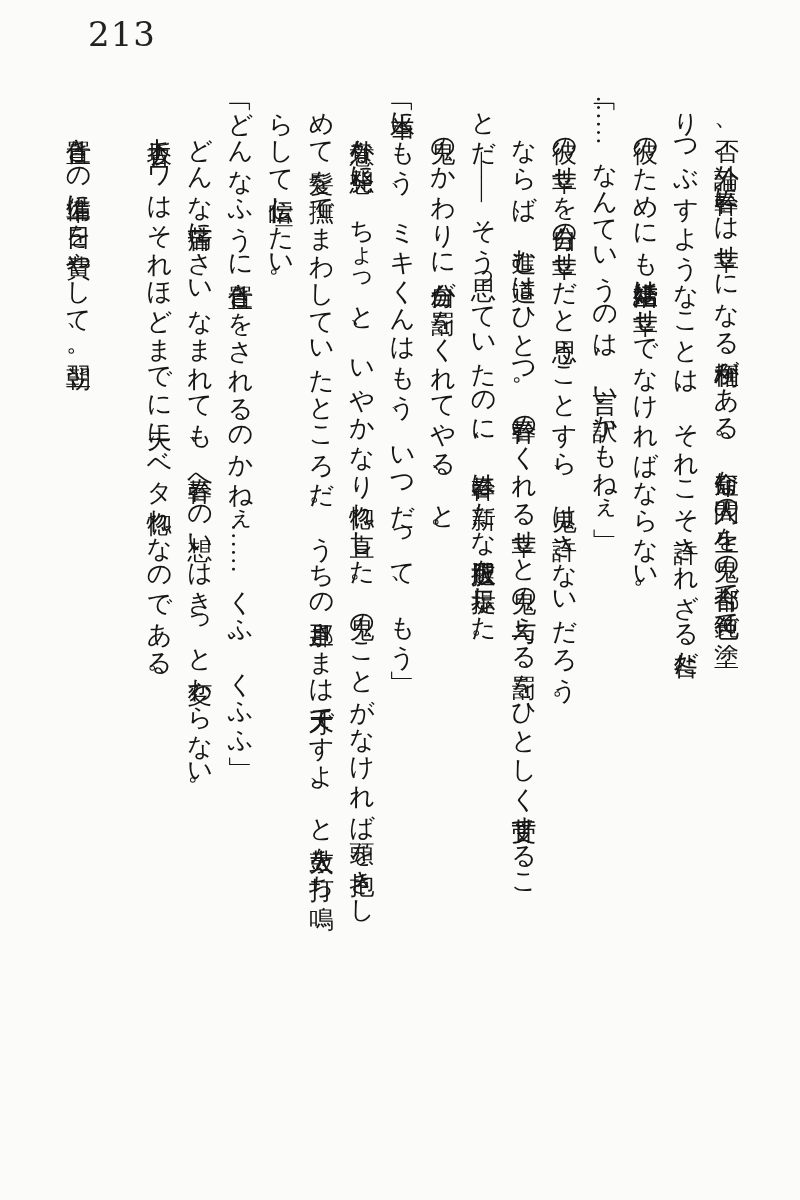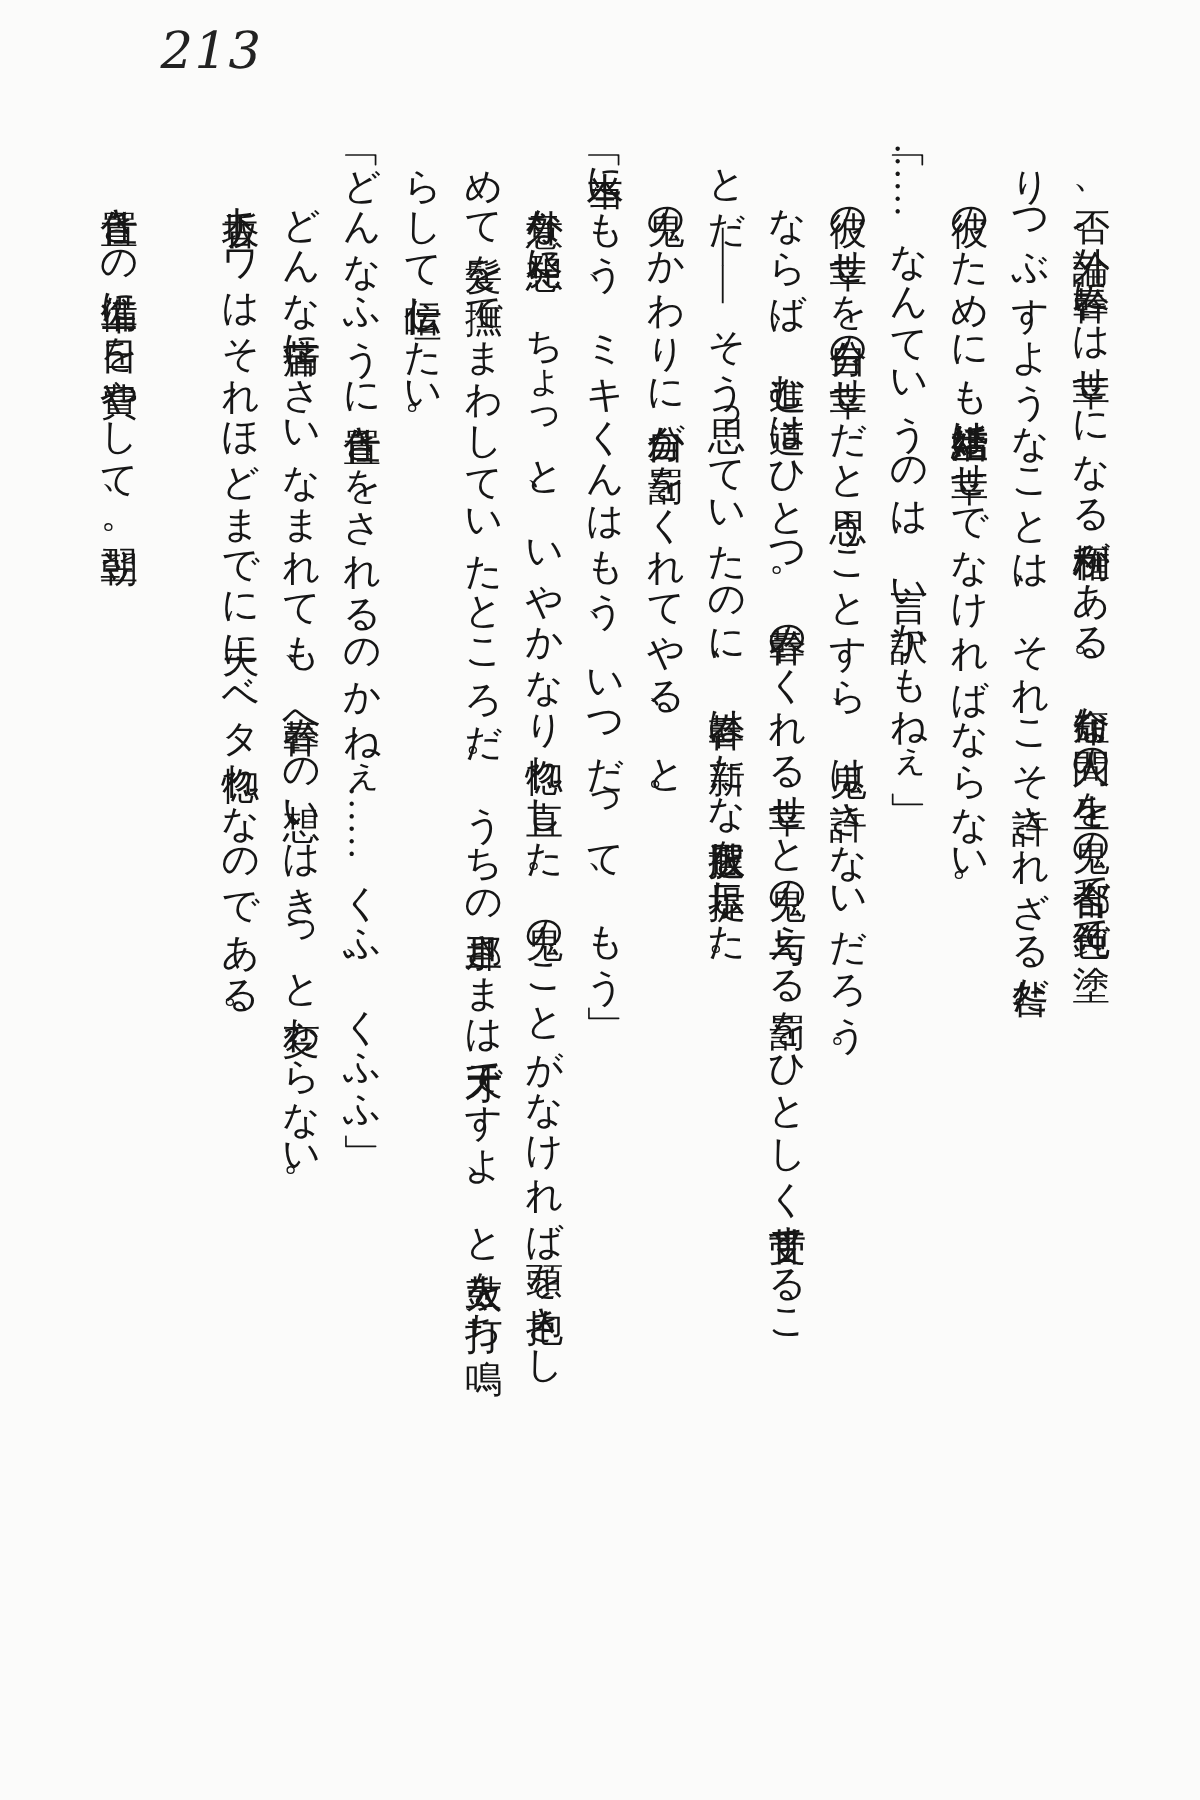--- a/index.html
+++ b/index.html
@@ -15,26 +15,24 @@
     width: 800px;
     height: 1200px;
     background: #fbfbfa;
     color: #161616;
     font-family: "Liberation Serif", "DejaVu Serif", serif;
   }
   .page-number {
     position: absolute;
     top: 14px;
     left: 88px;
-    font-style: italic;
     font-size: 34px;
     letter-spacing: 1px;
     color: #222;
     font-family: "DejaVu Serif", serif;
-    margin-left: 19px;
   }
   .text-area {
     position: absolute;
     top: 95px;
     right: 54px;
     display: flex;
     flex-direction: row-reverse;
     align-items: flex-start;
   }
   .line {

